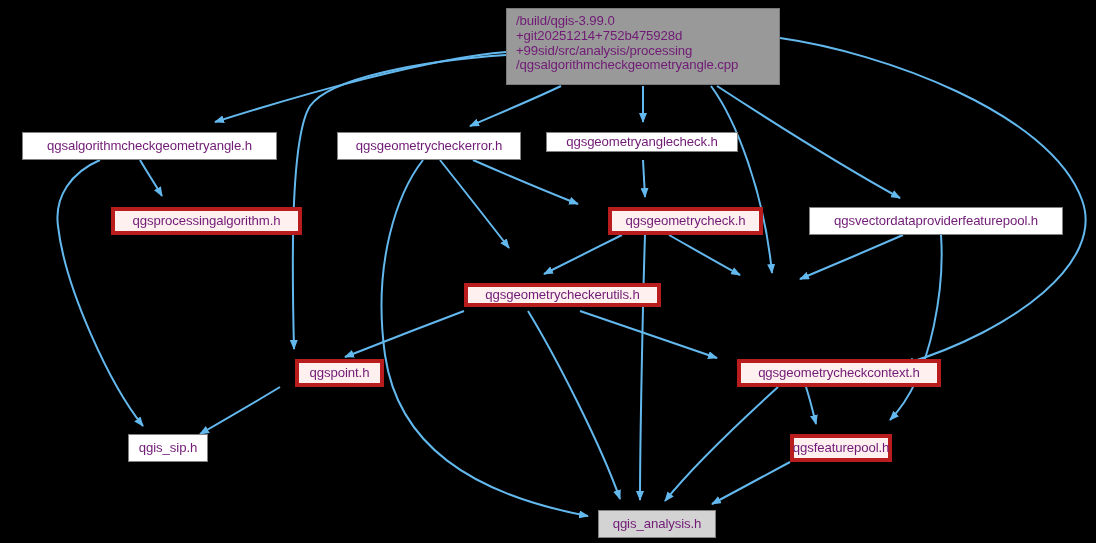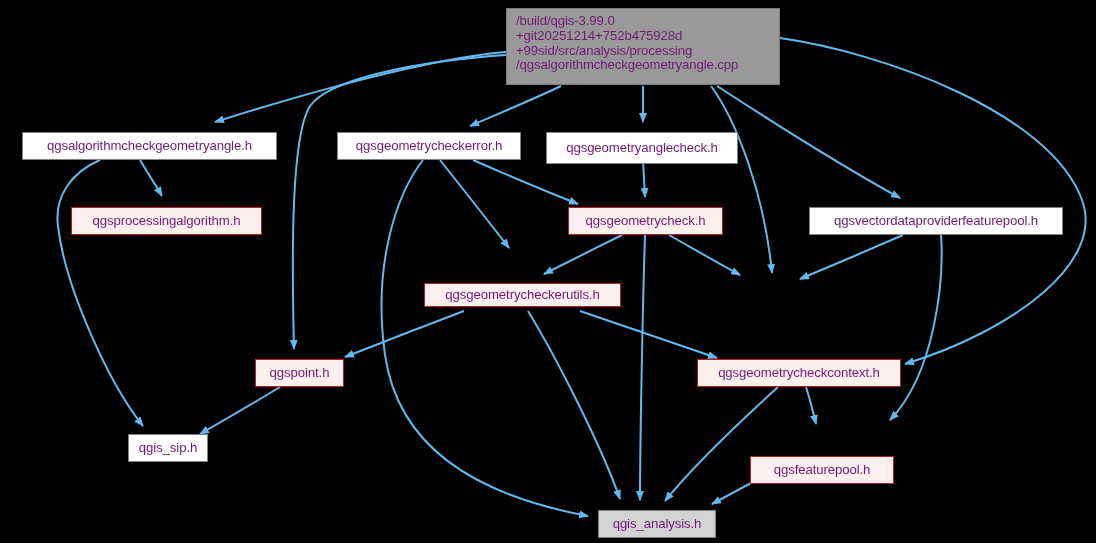--- a/index.html
+++ b/index.html
@@ -48,21 +48,22 @@
   }
   .node-root .lines span {
     display: block;
   }
   .node-plain {
     background: #ffffff;
     border: 1px solid #808080;
   }
   .node-red {
     background: #fff0f0;
-    border: 1px solid #b91c1c;
+    border: 4px solid #b91c1c;
+    margin-left: 40px;
   }
   .node-gray {
     background: #d3d3d3;
     border: 1px solid #808080;
   }
   .node-label {
     pointer-events: none;
   }
 </style>
 </head>
@@ -140,21 +141,21 @@
   </div>
 
   <div class="node-box node-plain" style="left:22px; top:132px; width:255px; height:28px;">
     <span class="node-label">qgsalgorithmcheckgeometryangle.h</span>
   </div>
 
   <div class="node-box node-plain" style="left:337px; top:132px; width:184px; height:28px;">
     <span class="node-label">qgsgeometrycheckerror.h</span>
   </div>
 
-  <div class="node-box node-plain" style="left:546px; top:132px; width:192px; height:32px;">
+  <div class="node-box node-plain" style="left:546px; top:132px; width:192px; height:20px;">
     <span class="node-label">qgsgeometryanglecheck.h</span>
   </div>
 
   <div class="node-box node-red" style="left:71px; top:207px; width:191px; height:28px;">
     <span class="node-label">qgsprocessingalgorithm.h</span>
   </div>
 
   <div class="node-box node-red" style="left:568px; top:207px; width:155px; height:28px;">
     <span class="node-label">qgsgeometrycheck.h</span>
   </div>
@@ -173,21 +174,21 @@
   </div>
 
   <div class="node-box node-red" style="left:697px; top:359px; width:204px; height:28px;">
     <span class="node-label">qgsgeometrycheckcontext.h</span>
   </div>
 
   <div class="node-box node-plain" style="left:128px; top:434px; width:80px; height:28px;">
     <span class="node-label">qgis_sip.h</span>
   </div>
 
-  <div class="node-box node-red" style="left:750px; top:456px; width:144px; height:28px;text-align:right;">
+  <div class="node-box node-red" style="left:750px; top:434px; width:102px; height:28px;text-align:right;">
     <span class="node-label">qgsfeaturepool.h</span>
   </div>
 
   <div class="node-box node-gray" style="left:598px; top:510px; width:118px; height:28px;">
     <span class="node-label">qgis_analysis.h</span>
   </div>
 
 </div>
 
 </body></html>

